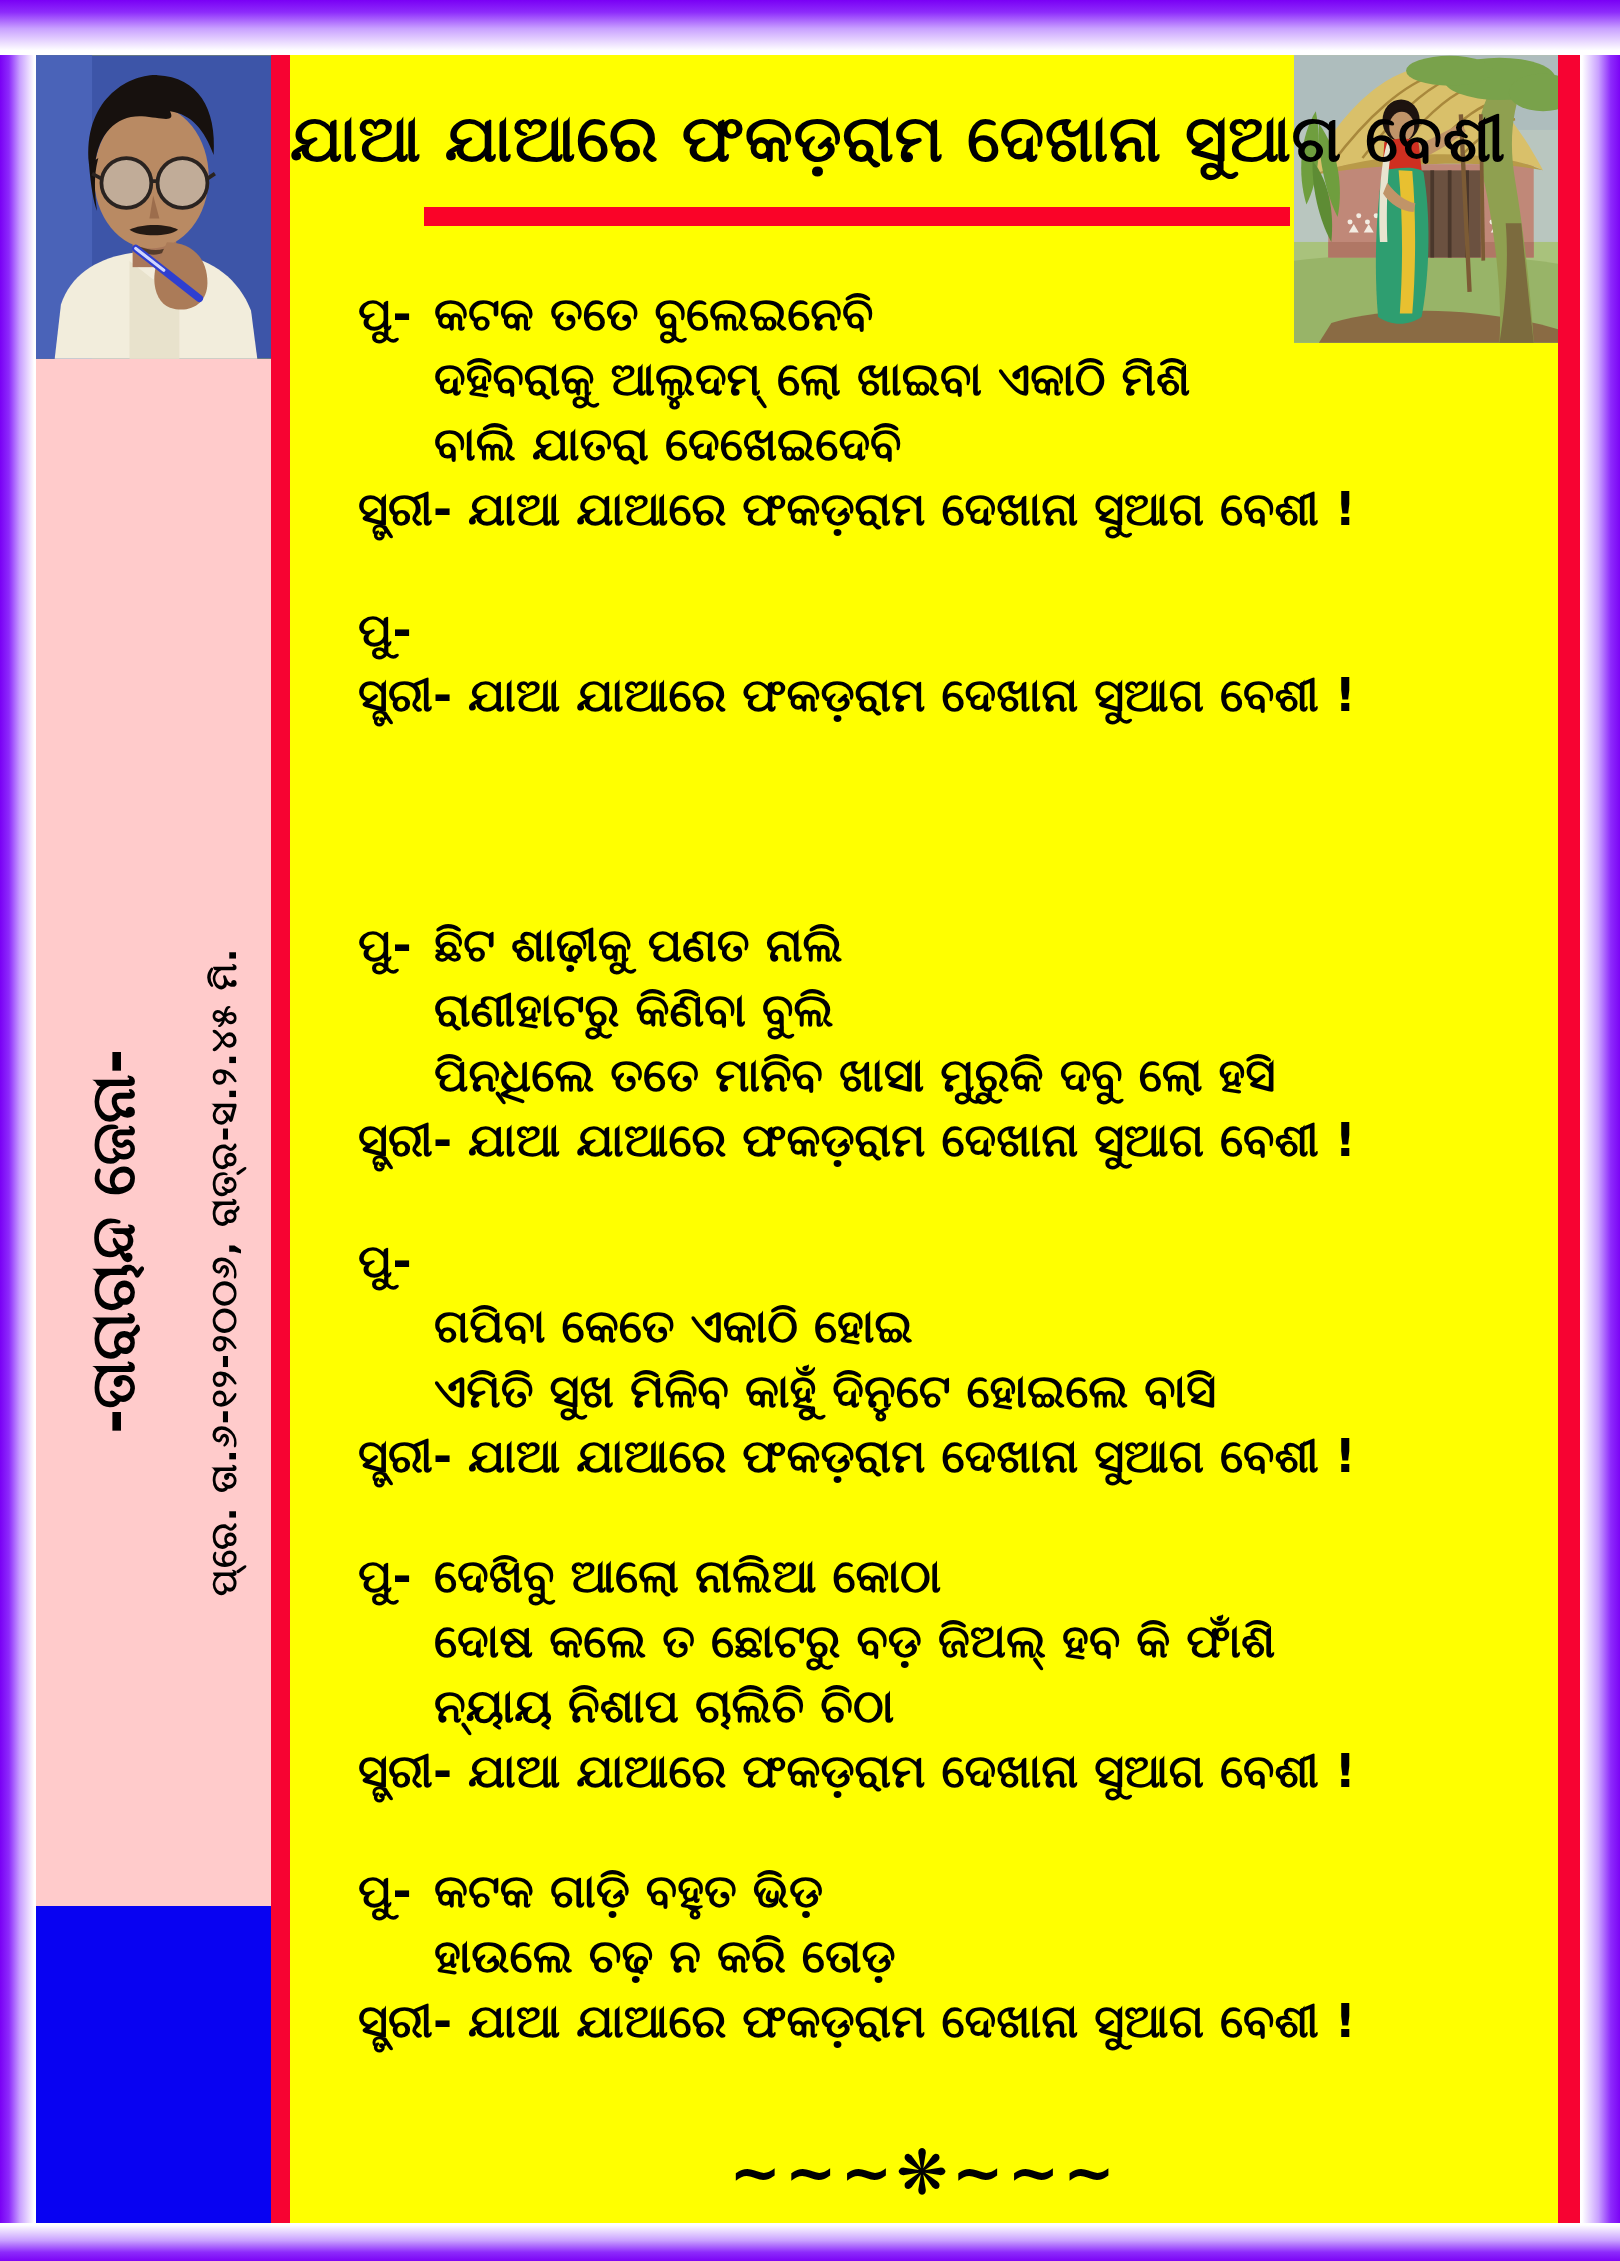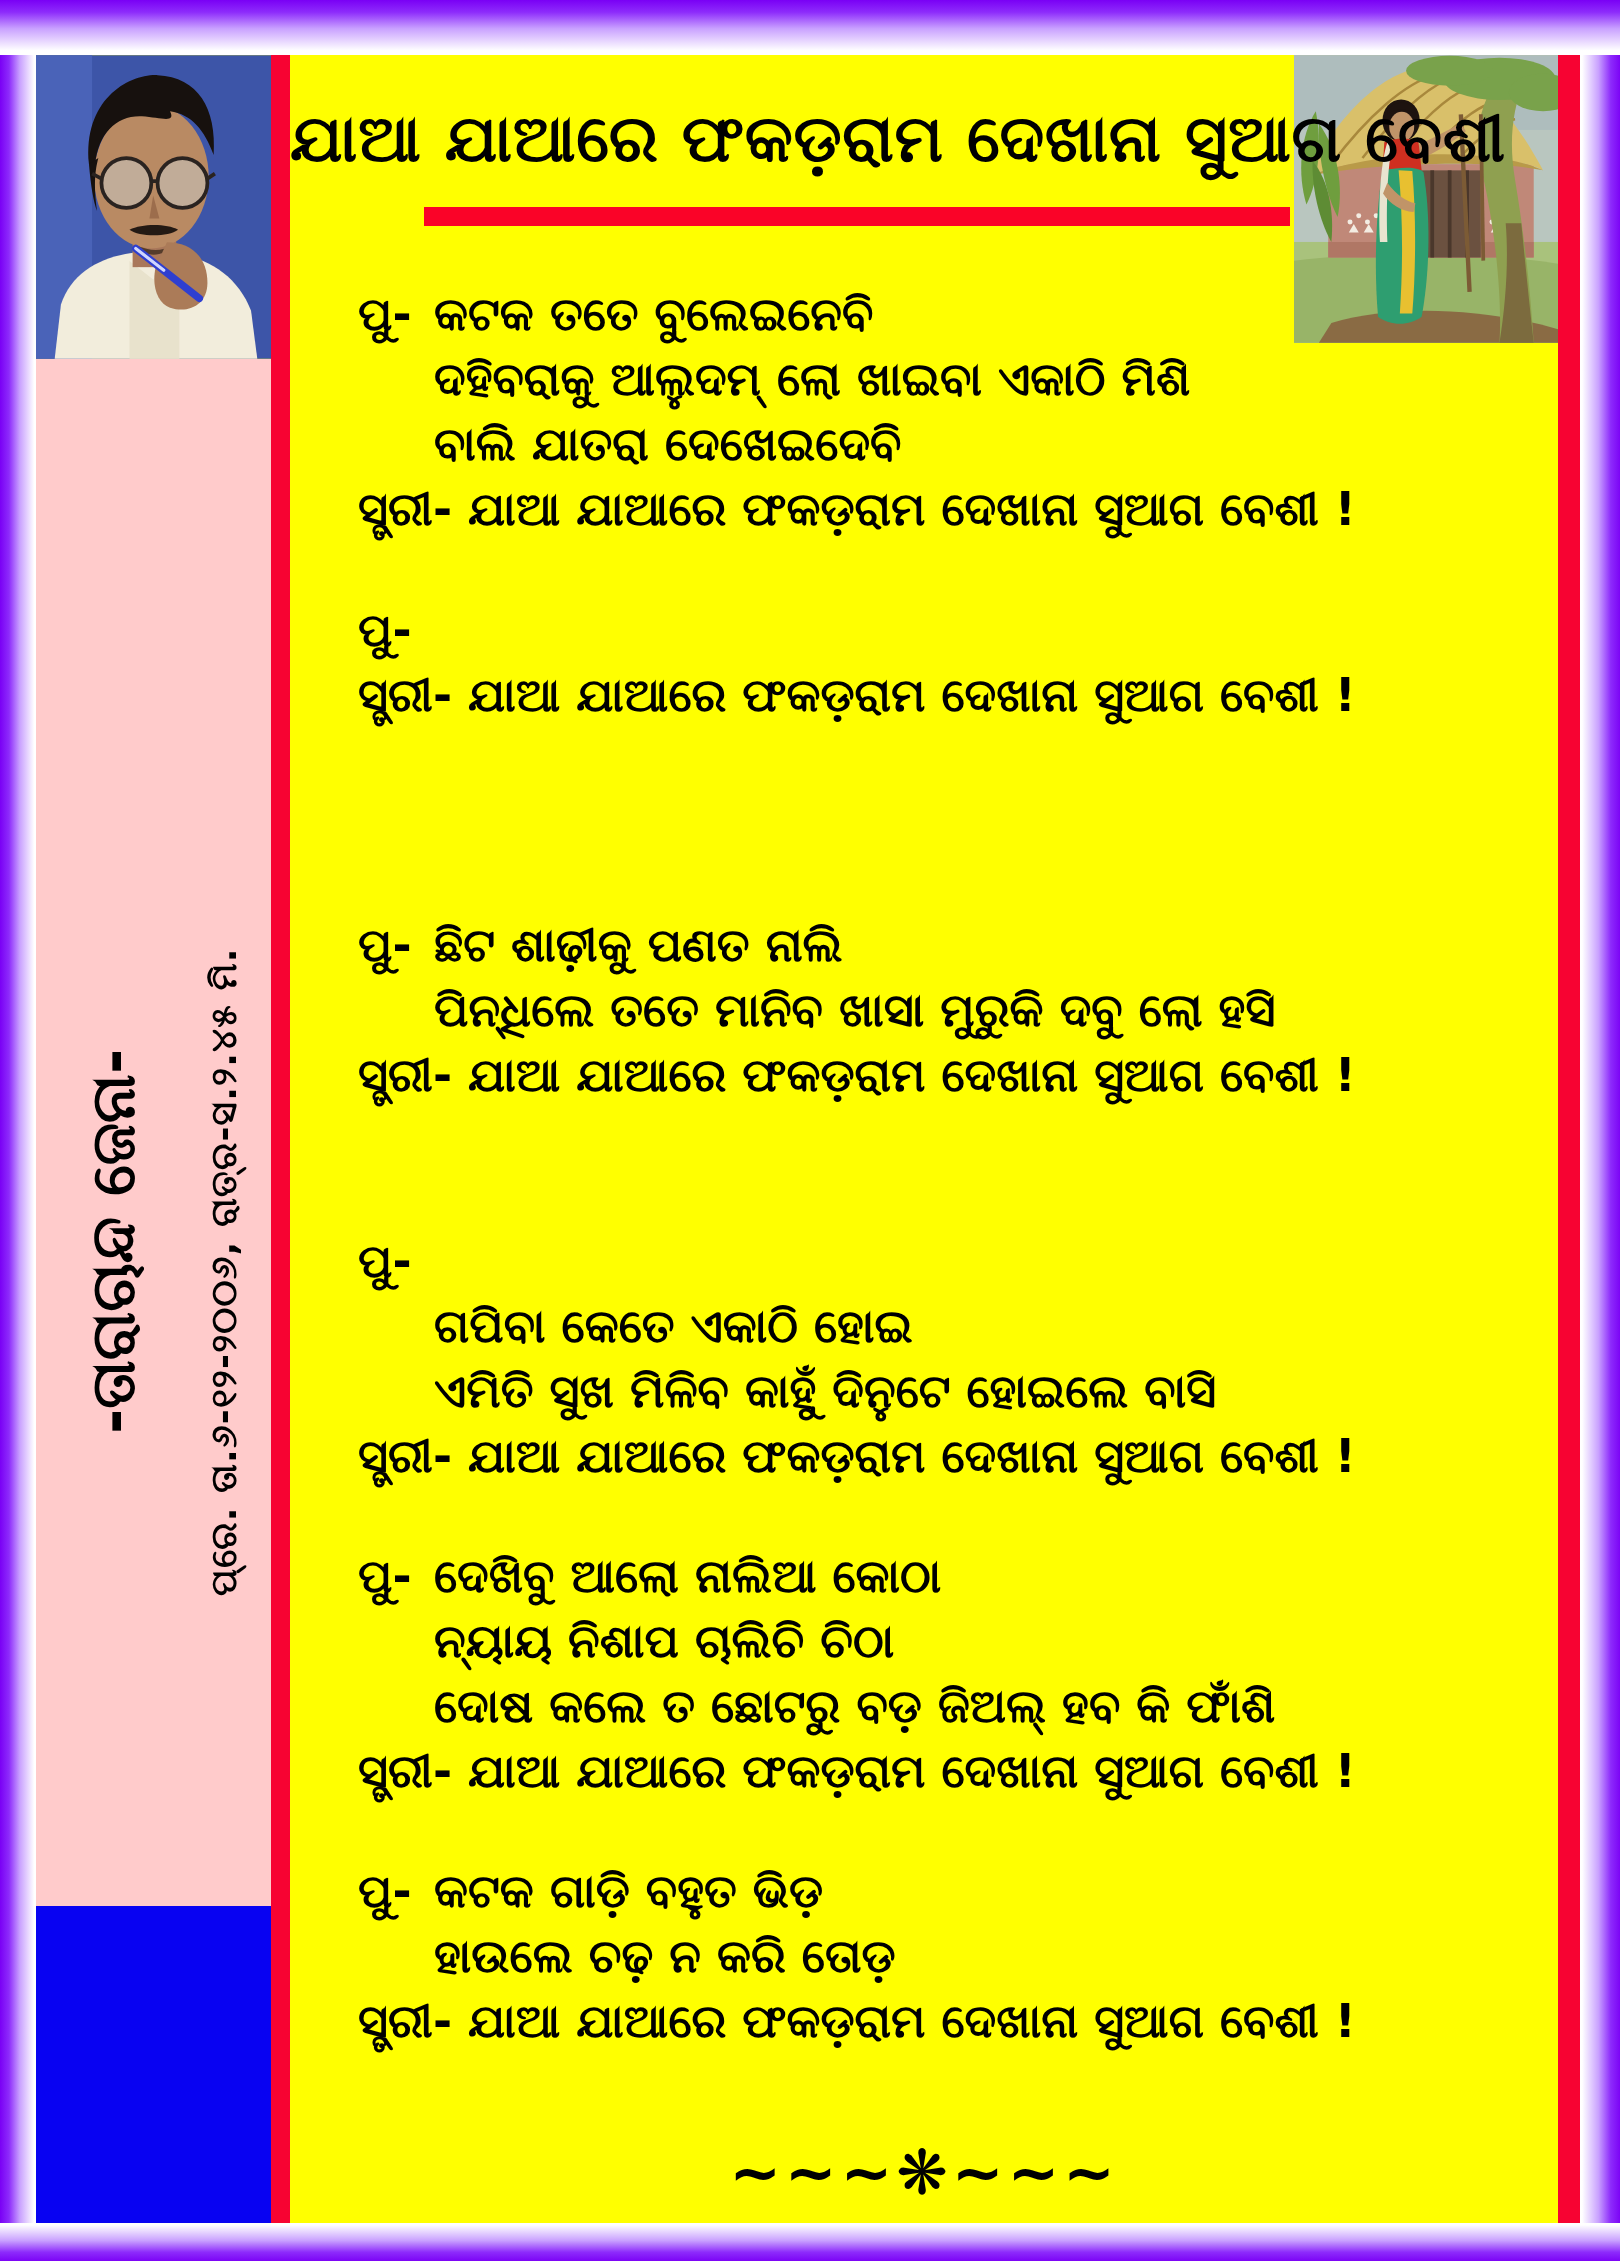--- a/index.html
+++ b/index.html
@@ -215,20 +215,23 @@
     </div>
     <div class="vline">
       <span class="vprefix p4">ସ୍ତ୍ରୀ- </span><span class="l4">ଯାଆ ଯାଆରେ ଫକଡ଼ରାମ ଦେଖାନା ସୁଆଗ ବେଶୀ !</span>
     </div>
   </div>
         <div class="stanza" style="top: 858px;">
     <div class="vline">
       <span class="vprefix p1">ପୁ- </span><span class="l1">ଛିଟ ଶାଢ଼ୀକୁ ପଣତ ନାଲି</span>
     </div>
     <div class="vline vindent">
+      <span class="l2">ରାଣୀହାଟରୁ କିଣିବା ବୁଲି</span>
+    </div>
+    <div class="vline vindent">
       <span class="l3">ପିନ୍ଧିଲେ ତତେ ମାନିବ ଖାସା ମୁରୁକି ଦବୁ ଲୋ ହସି</span>
     </div>
     <div class="vline">
       <span class="vprefix p4">ସ୍ତ୍ରୀ- </span><span class="l4">ଯାଆ ଯାଆରେ ଫକଡ଼ରାମ ଦେଖାନା ସୁଆଗ ବେଶୀ !</span>
     </div>
   </div>
         <div class="stanza" style="top: 1174px;">
     <div class="vline">
       <span class="vprefix p1">ପୁ- </span>
     </div>
@@ -240,25 +243,25 @@
     </div>
     <div class="vline">
       <span class="vprefix p4">ସ୍ତ୍ରୀ- </span><span class="l4">ଯାଆ ଯାଆରେ ଫକଡ଼ରାମ ଦେଖାନା ସୁଆଗ ବେଶୀ !</span>
     </div>
   </div>
         <div class="stanza" style="top: 1489px;">
     <div class="vline">
       <span class="vprefix p1">ପୁ- </span><span class="l1">ଦେଖିବୁ ଆଲୋ ନାଲିଆ କୋଠା</span>
     </div>
     <div class="vline vindent">
+      <span class="l3">ଦୋଷ କଲେ ତ ଛୋଟରୁ ବଡ଼ ଜିଅଲ୍ ହବ କି ଫାଁଶି</span>
+    </div>
+    <div class="vline vindent">
       <span class="l2">ନ୍ୟାୟ ନିଶାପ ଚାଲିଚି ଚିଠା</span>
     </div>
-    <div class="vline vindent">
-      <span class="l3">ଦୋଷ କଲେ ତ ଛୋଟରୁ ବଡ଼ ଜିଅଲ୍ ହବ କି ଫାଁଶି</span>
-    </div>
     <div class="vline">
       <span class="vprefix p4">ସ୍ତ୍ରୀ- </span><span class="l4">ଯାଆ ଯାଆରେ ଫକଡ଼ରାମ ଦେଖାନା ସୁଆଗ ବେଶୀ !</span>
     </div>
   </div>
         <div class="stanza" style="top: 1804px;">
     <div class="vline">
       <span class="vprefix p1">ପୁ- </span><span class="l1">କଟକ ଗାଡ଼ି ବହୁତ ଭିଡ଼</span>
     </div>
     <div class="vline vindent">
       <span class="l2">ହାଉଲେ ଚଢ଼ ନ କରି ତୋଡ଼</span>

